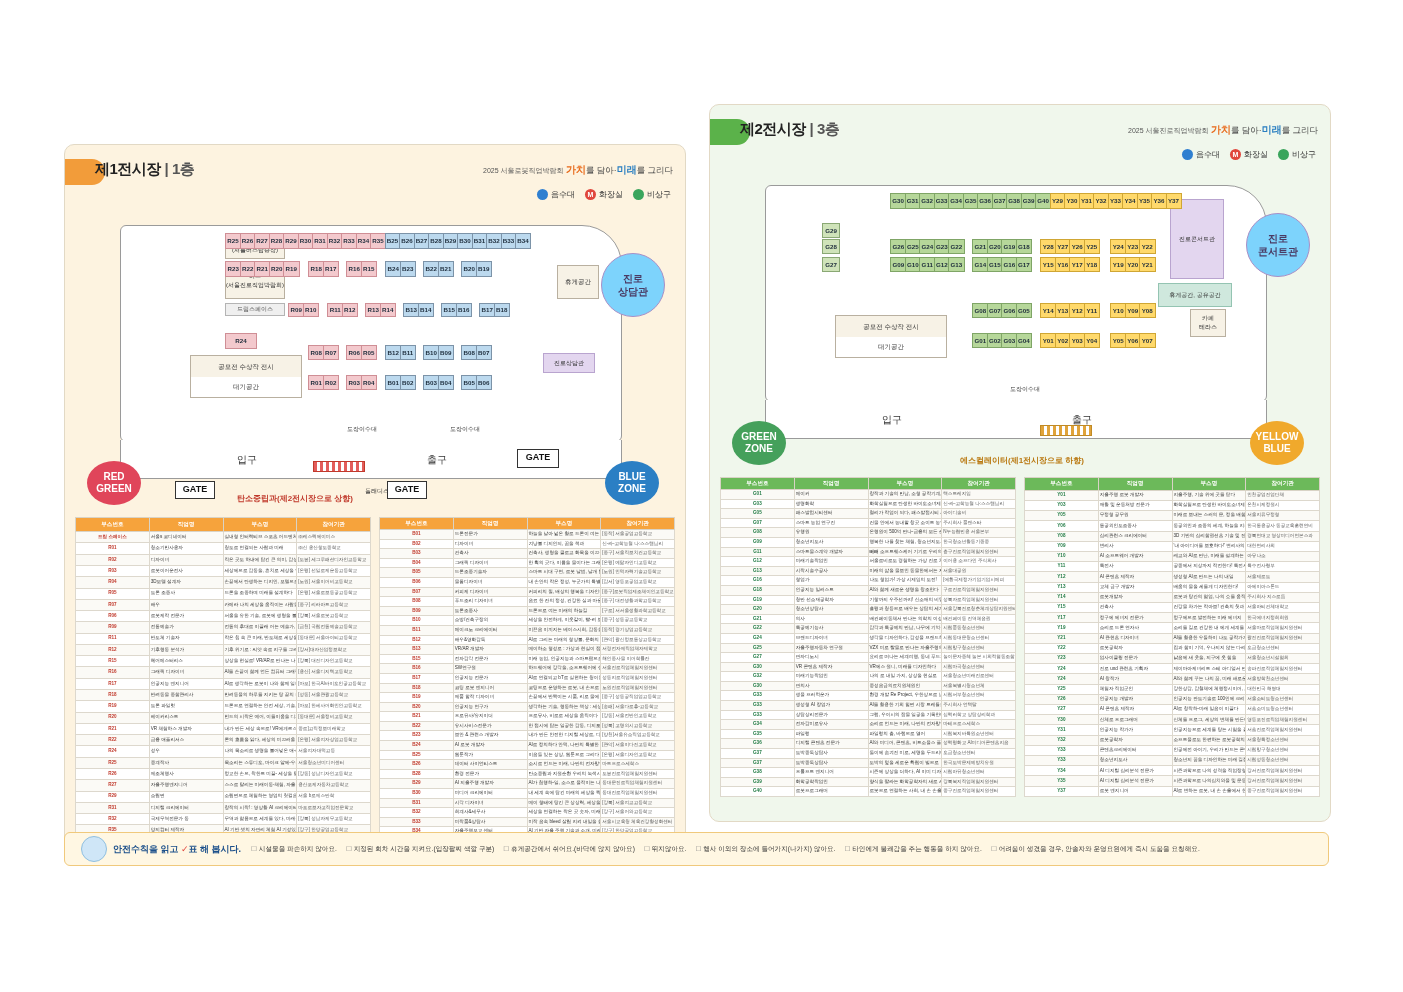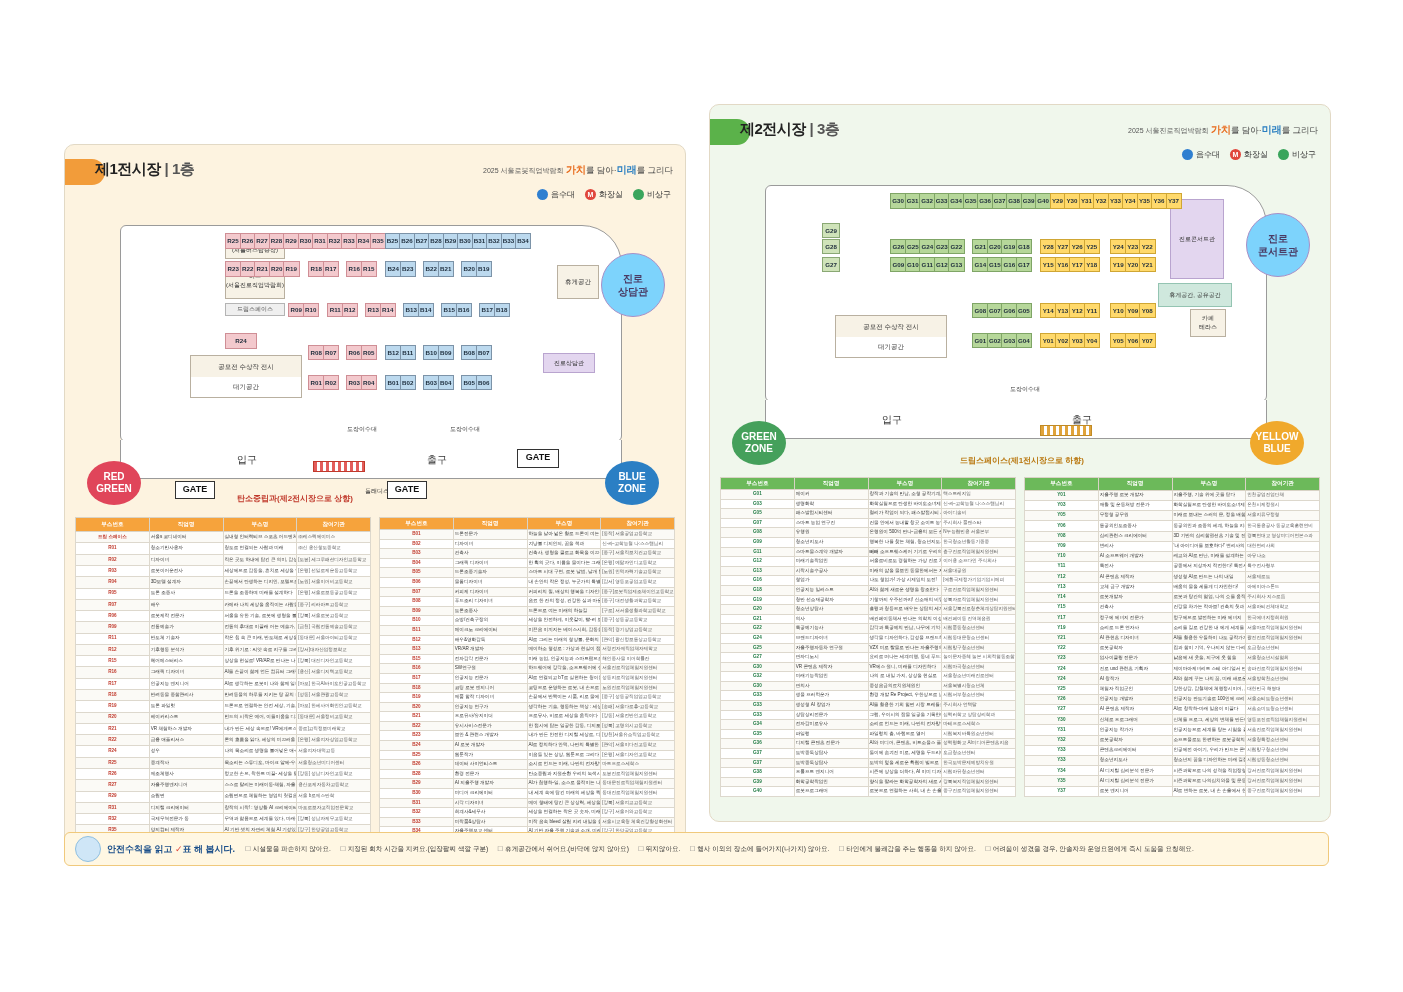--- a/index.html
+++ b/index.html
@@ -65,21 +65,21 @@
   table.dt th{background:#f6a33c;color:#fff;font-size:5.6px;font-weight:bold;border:.5px solid #d9d3c6;padding:1px 0;height:9px;}
   #panel-right table.dt th{background:#6cb95a;}
   table.dt td{border:.5px solid #ddd8cd;font-size:4.6px;padding:0 1px;height:8.6px;line-height:8.6px;overflow:hidden;white-space:nowrap;color:#333;background:#fff;}
   table.dt td.code{text-align:center;color:#c0392b;font-weight:bold;width:22px;}
   #panel-right table.dt td.code{color:#1f7a43;}
   table.dt td.nm{width:58px;}
   table.dt td.bt{width:128px;}
   table.dt td.org{width:88px;color:#555;}
   table.dt tr:nth-child(even) td{background:#fbfaf6;}
 
-  .safety{position:absolute;left:64px;top:832px;width:1265px;height:34px;background:#fff7e3;border:1.5px solid #f0c97c;border-radius:6px;display:flex;align-items:center;padding:0 10px;box-sizing:border-box;}
+  .safety{position:absolute;left:64px;top:832px;width:1265px;height:34px;background:#fff7e3;border:1.5px solid #f0c97c;border-radius:6px;display:flex;align-items:center;padding:0 16px;box-sizing:border-box;}
   .safety .doc{width:24px;height:24px;border-radius:50%;background:#cfe6f7;border:1px solid #8fbfe0;margin-right:6px;}
   .safety .stitle{font-size:9px;font-weight:bold;color:#1b4f8a;white-space:nowrap;margin-right:10px;}
   .safety .stitle .chk{color:#e0463c;}
   .safety .items{display:flex;flex-wrap:wrap;gap:9px;font-size:6.6px;color:#333;}
   .safety .items span{white-space:nowrap;}
   .safety .items span::before{content:"☐ ";color:#888;}
 </style>
 </head>
 <body>
 
@@ -728,21 +728,21 @@
           <div class="cell c-yellow2" style="left: 400px; top: 170px; width: 14.5px; height: 13px; line-height: 13px;">Y05</div>
           <div class="cell c-yellow2" style="left: 414.5px; top: 170px; width: 14.5px; height: 13px; line-height: 13px;">Y06</div>
           <div class="cell c-yellow2" style="left: 429px; top: 170px; width: 14.5px; height: 13px; line-height: 13px;">Y07</div>
         </div>
 
       <div class="lbl b" style="left:172px;top:250px;font-size:10px;">입구</div>
       <div class="lbl b" style="left:362px;top:250px;font-size:10px;">출구</div>
       <div class="lbl" style="left:300px;top:222px;font-size:6px;">도장이수대</div>
 
       <div class="escbar" style="left:330px;top:262px;width:50px;"></div>
-      <div class="escal" style="left:250px;top:292px;">드림스페이스(제1전시장으로 하향)</div>
+      <div class="escal" style="left:250px;top:292px;">에스컬레이터(제1전시장으로 하향)</div>
 
       <div class="zone z-green" style="left:22px;top:258px;width:54px;height:44px;white-space:pre-line;">GREEN
 ZONE</div>
       <div class="zone z-yellow" style="left:540px;top:258px;width:54px;height:44px;white-space:pre-line;">YELLOW
 BLUE</div>
     </div>
 
     <div class="tables">
       <table class="dt" id="R-table-1">
           <tbody>

